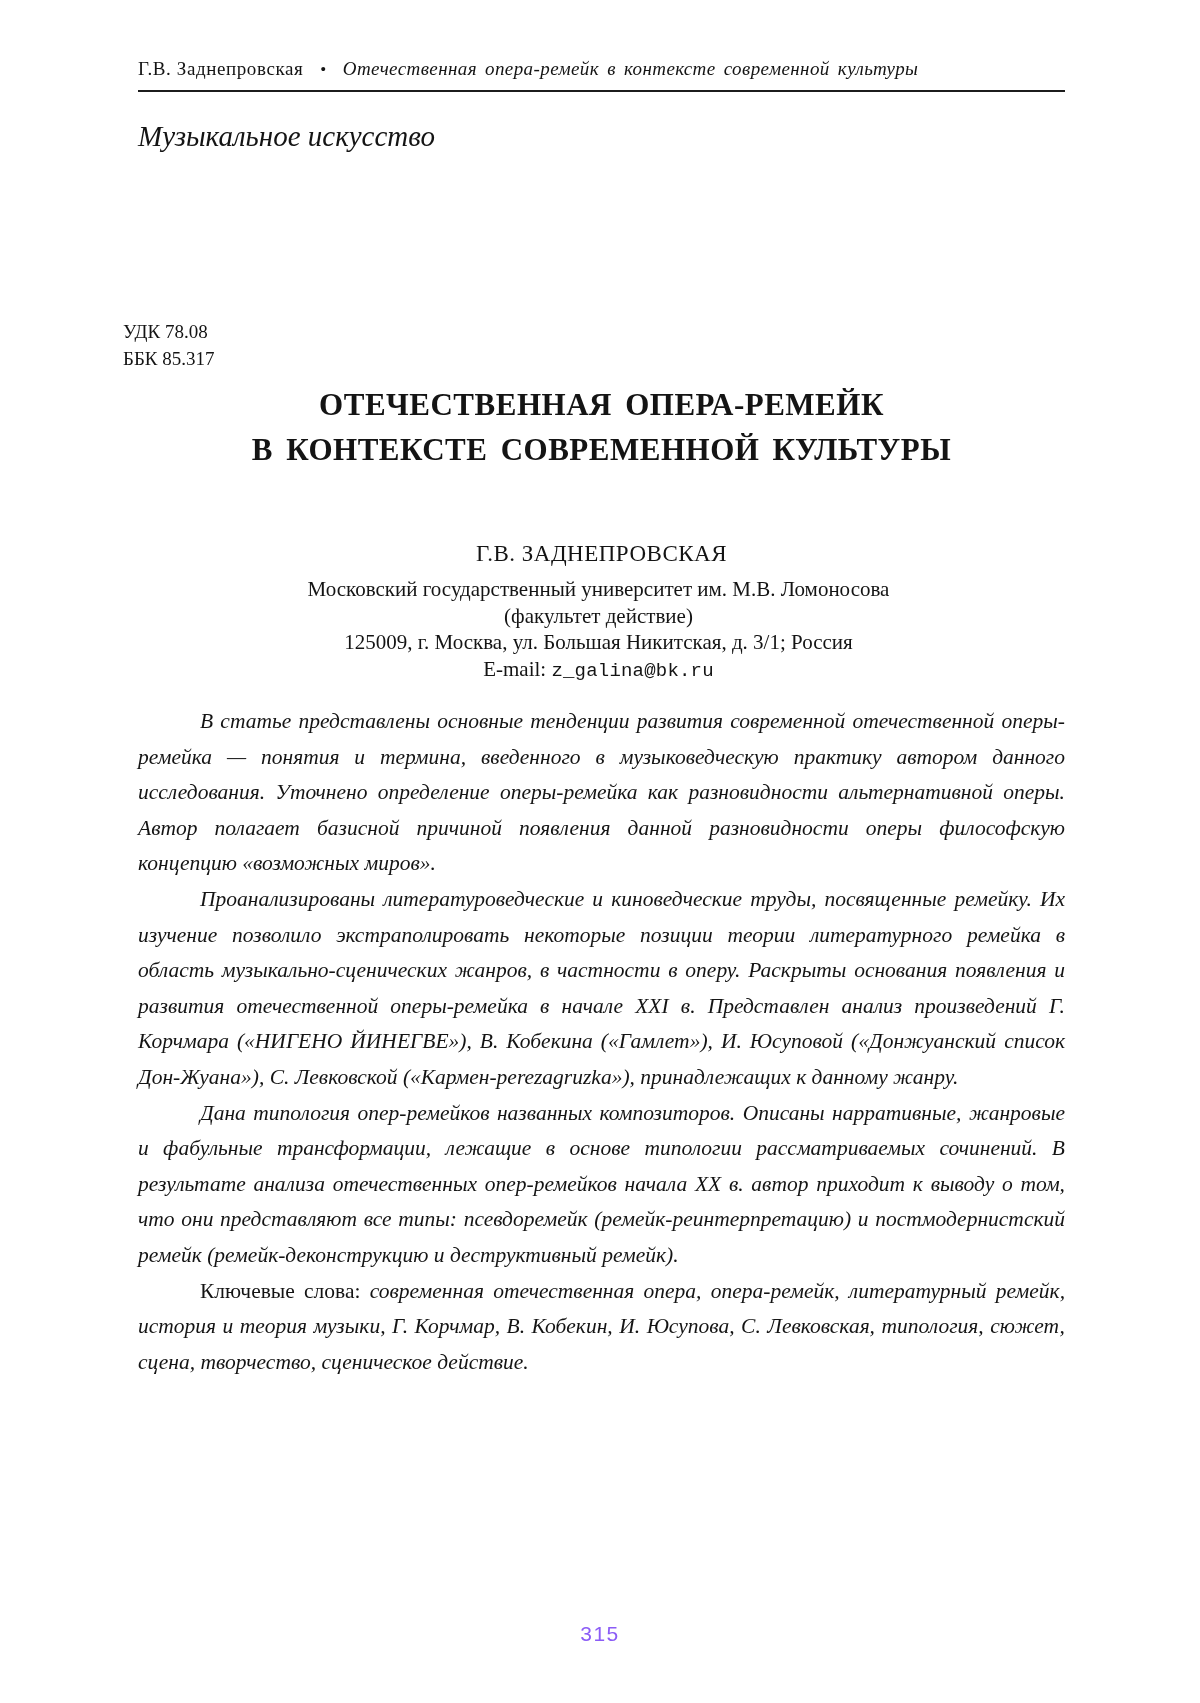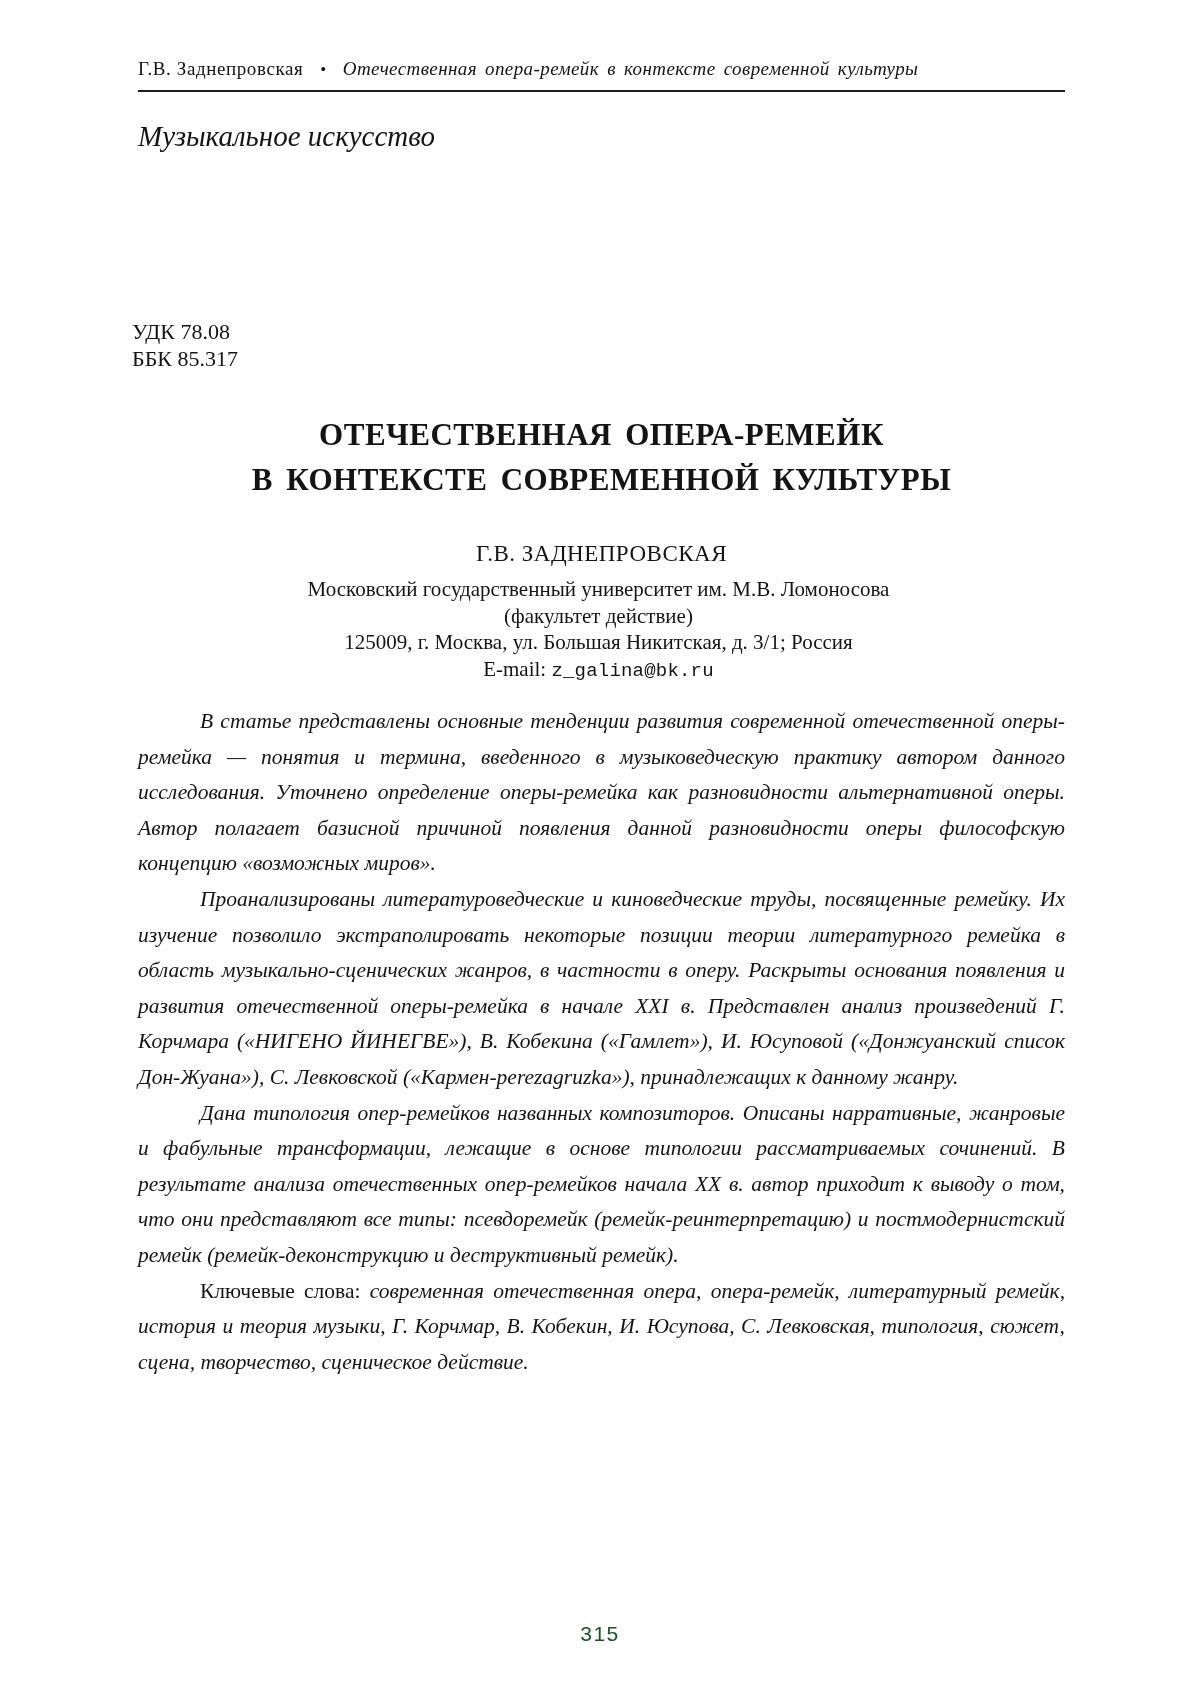--- a/index.html
+++ b/index.html
@@ -24,25 +24,25 @@
   .rh-title { font-style: italic; letter-spacing: 0.4px; word-spacing: 3px; }
   .header-rule {
     position: absolute; top: 90px; left: 138px; right: 135px;
     border-top: 2px solid #1c1c1c;
   }
   .section-label {
     position: absolute; top: 120px; left: 138px; right: 135px;
     text-align: left; font-style: italic; font-size: 29px;
   }
   .codes {
-    position: absolute; top: 318px; left: 132px;
-    font-size: 22px; line-height: 27px;
+    position: absolute; top: 318px; left: 123px;
+    font-size: 19px; line-height: 27px;
   }
   .article-title {
-    position: absolute; top: 412px; left: 138px; right: 135px;
+    position: absolute; top: 382px; left: 138px; right: 135px;
     text-align: center; font-size: 31px; font-weight: bold;
     line-height: 45px; white-space: pre-line;
     letter-spacing: 0.5px; word-spacing: 5px;
   }
   .author-name {
     position: absolute; top: 541px; left: 138px; right: 135px;
     text-align: center; font-size: 23px; letter-spacing: 0.5px;
   }
   .byline {
     position: absolute; top: 576px; left: 132px; right: 135px;
@@ -55,21 +55,21 @@
   .abstract {
     position: absolute; top: 704px; left: 138px; right: 135px;
     font-size: 21.5px; line-height: 35.6px;
     text-align: justify; font-style: italic;
   }
   .abstract p { text-indent: 62px; }
   .kw-label { font-style: normal; font-weight: normal; }
   .page-number {
     position: absolute; top: 1622px; left: 0; width: 100%;
     text-align: center; font-family: "Liberation Sans", sans-serif;
-    font-size: 21px; letter-spacing: 1.5px; color: #14532d;
+    font-size: 21px; letter-spacing: 1.5px; color: #8b5cf6;
   }
 </style>
 </head>
 <body>
 
 <div class="page">
 
   <header class="running-header">
     <span class="rh-author">Г.В. Заднепровская</span>
     <span class="rh-sep">•</span>

